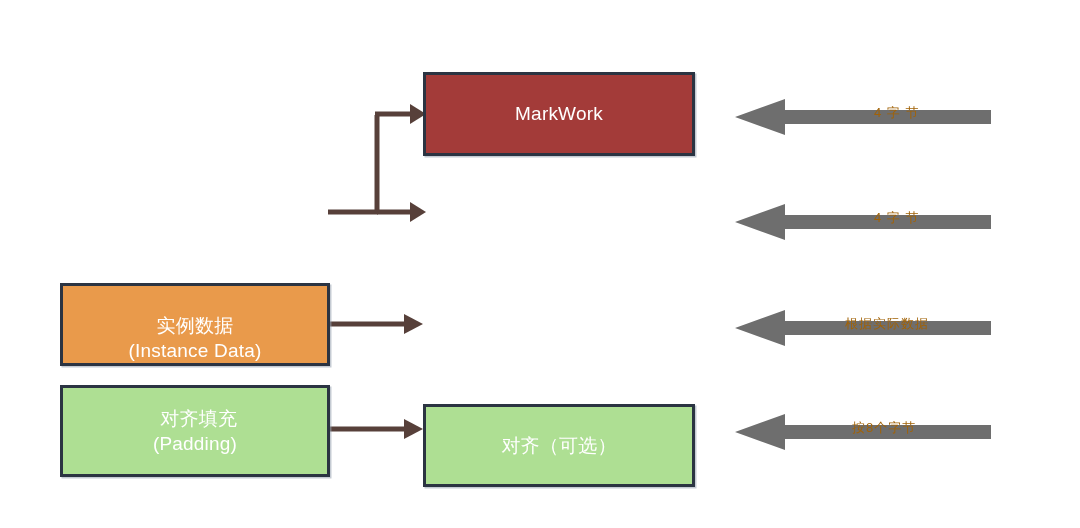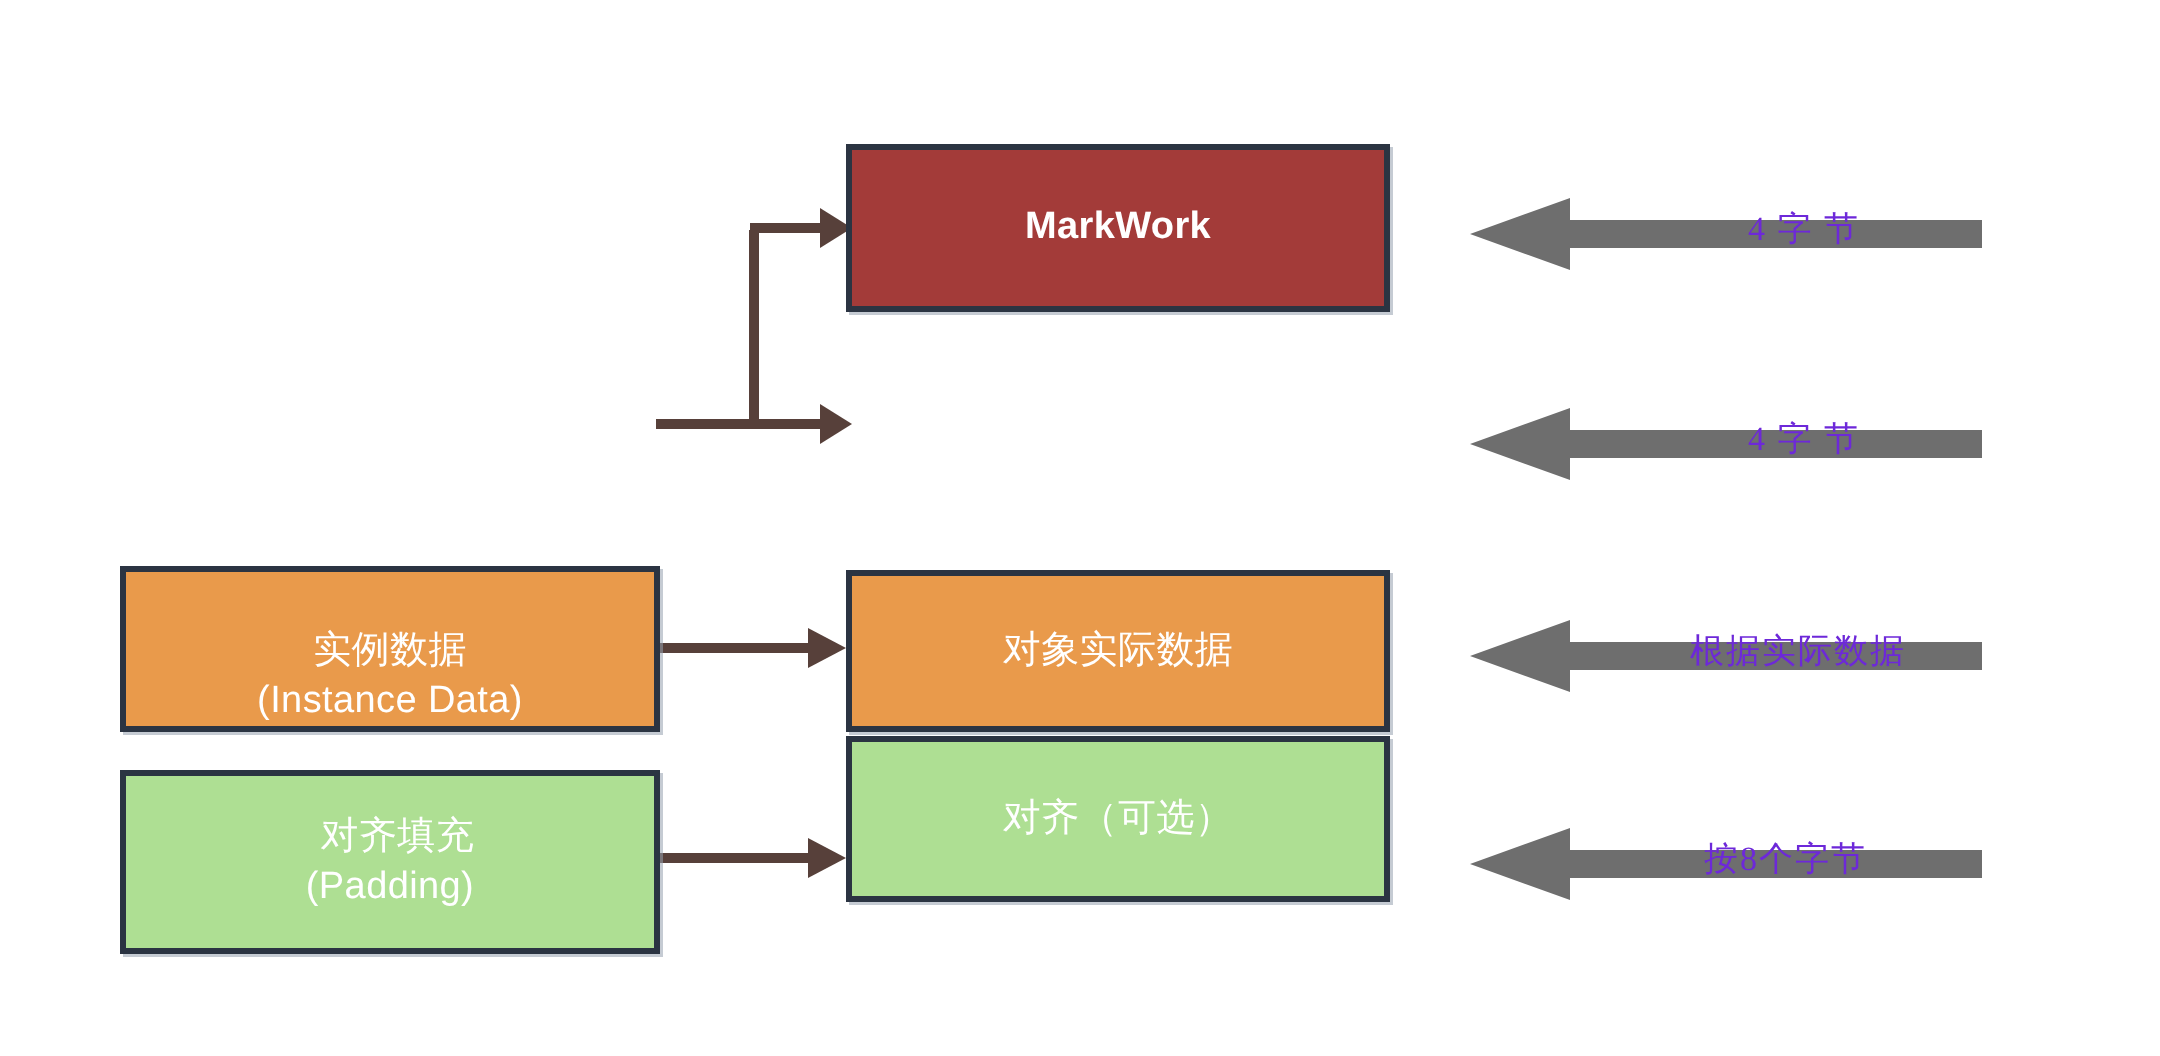--- a/index.html
+++ b/index.html
@@ -30,59 +30,58 @@
     line-height: 1.32;
     letter-spacing: 0.2px;
     box-shadow: 1.5px 1.5px 0 0 rgba(150,160,175,0.55);
     z-index: 3;
   }
   .box .label {
     display: block;
     white-space: pre-line;
     font-size: 19px;
   }
-  .fill-red    { background: #a33b39; font-weight: bold; }
+  .fill-red    { background: #a33b39; }
   .fill-orange { background: #e99a4b; }
   .fill-green  { background: #aedf93; }
 
   
   #box-header   { left: 60px;  top: 177px; width: 270px; height: 84px; }
   #box-instance { left: 60px;  top: 283px; width: 270px; height: 83px; align-items: flex-end; }
   #box-padding  { left: 60px;  top: 385px; width: 270px; height: 92px; text-align: right; }
   
   #box-markword { left: 423px; top: 72px;  width: 272px; height: 84px; }
   #box-classptr { left: 423px; top: 178px; width: 272px; height: 83px; }
   #box-realdata { left: 423px; top: 285px; width: 272px; height: 81px; }
-  #box-align    { left: 423px; top: 368px; width: 272px; height: 83px; }
+  #box-align    { left: 423px; top: 404px; width: 272px; height: 83px; }
 
   
   .connector {
     position: absolute;
     z-index: 2;
     overflow: visible;
   }
   .connector path,
   .connector polygon { shape-rendering: geometricPrecision; }
 
   
   .measure {
     position: absolute;
     z-index: 2;
     width: 270px;
     height: 46px;
   }
   .measure-text {
     position: absolute;
     z-index: 4;
-    color: #6d28d9;
-    font-size: 17px;
+    color: #a16207;
+    font-size: 13px;
     letter-spacing: 1px;
     white-space: nowrap;
     line-height: 1;
-    font-family: Liberation Serif, serif;
   }
   #measure-1 { left: 733px; top: 94px; }
   #measure-2 { left: 733px; top: 199px; }
   #measure-3 { left: 733px; top: 305px; }
   #measure-4 { left: 733px; top: 409px; }
 
   #measure-text-1 { left: 874px; top: 106px; }
   #measure-text-2 { left: 874px; top: 211px; }
   #measure-text-3 { left: 845px; top: 317px; }
   #measure-text-4 { left: 852px; top: 421px; }
@@ -124,23 +123,20 @@
   <div class="box fill-green" id="box-padding">
     <span class="label">对齐填充
 (Padding)</span>
   </div>
 
   <div class="box fill-red" id="box-markword">
     <span class="label">MarkWork</span>
   </div>
 
 
-  <div class="box fill-orange" id="box-realdata">
-    <span class="label">对象实际数据</span>
-  </div>
 
   <div class="box fill-green" id="box-align">
     <span class="label">对齐（可选）</span>
   </div>
 
   <svg class="measure" id="measure-1" viewBox="0 0 270 46" preserveAspectRatio="none">
     <polygon points="2,23 52,5 52,16 258,16 258,30 52,30 52,41" fill="#6e6e6e"></polygon>
   </svg>
   <span class="measure-text" id="measure-text-1">4 字 节</span>
 

